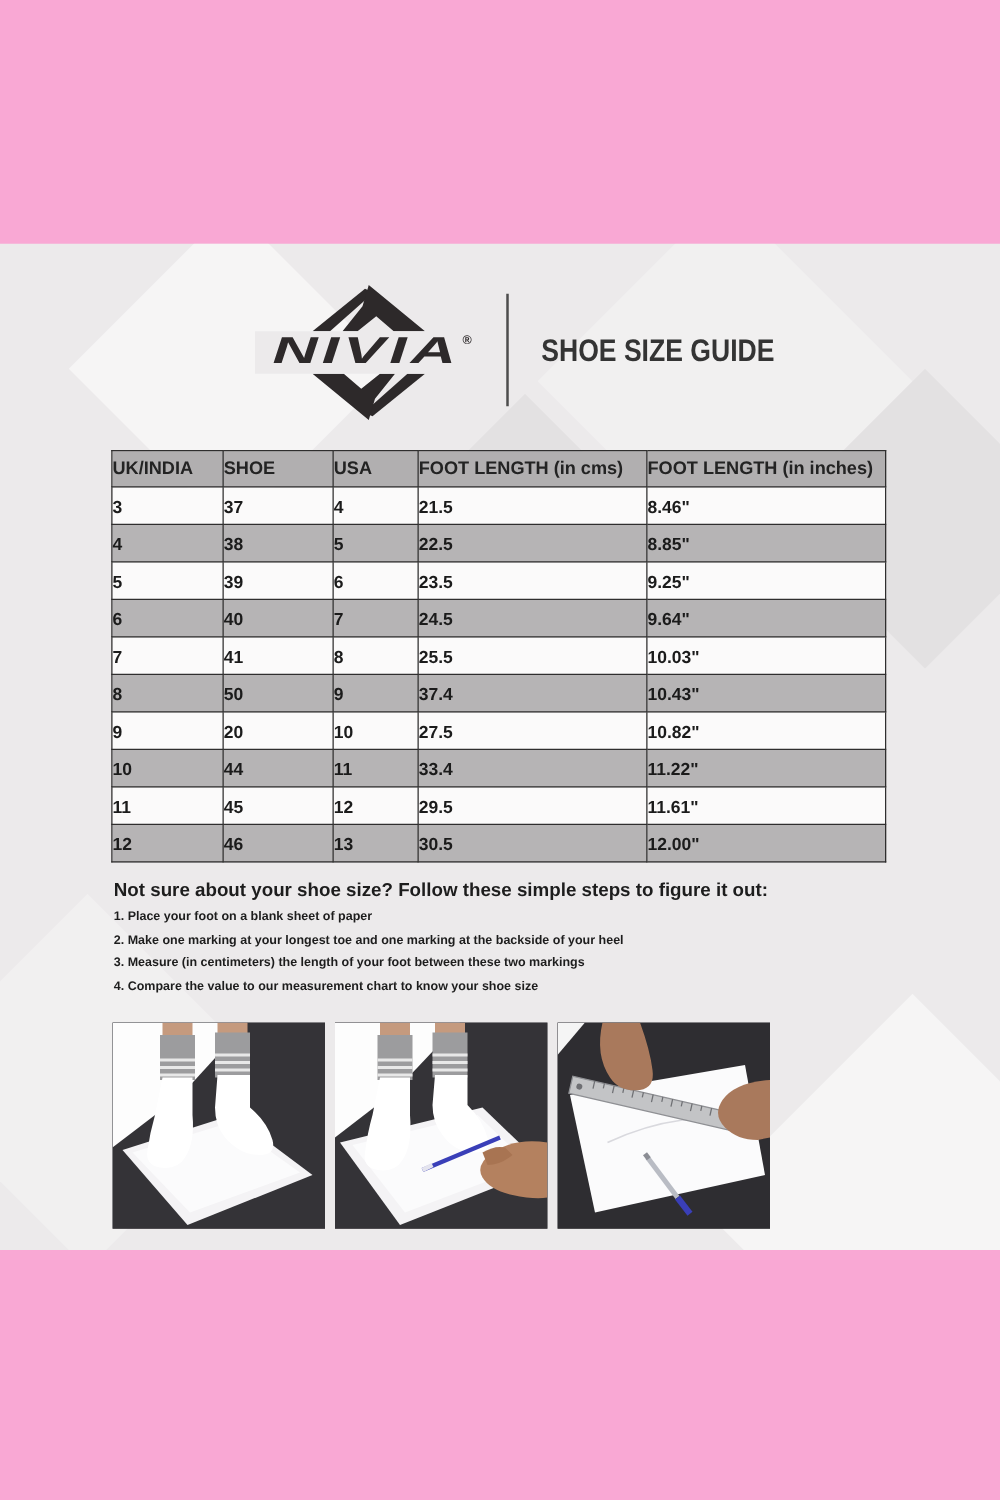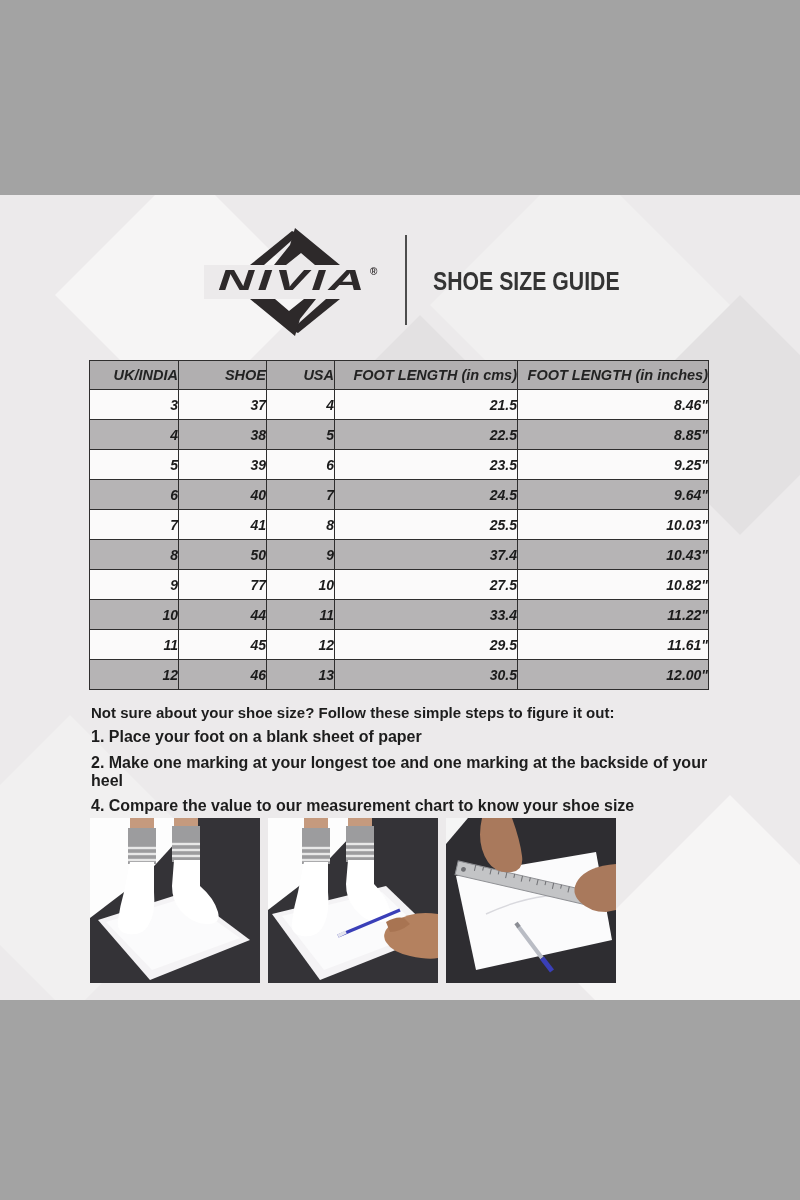--- a/index.html
+++ b/index.html
@@ -1,18 +1,18 @@
 <!DOCTYPE html>
 <html><head>
 <meta charset="utf-8">
 <style>
   html,body{margin:0;padding:0;background:#ffffff;}
   .page{
     position:relative;width:800px;height:1200px;margin:0 auto;overflow:hidden;
-    background:#a3a3a3;font-family:"Liberation Sans","DejaVu Sans",sans-serif;color:#1d1d1d;
+    background:#f9a8d4;font-family:"Liberation Sans","DejaVu Sans",sans-serif;color:#1d1d1d;
   }
   
   .band{position:absolute;left:0;top:195px;width:800px;height:805px;background:#eceaeb;overflow:hidden;}
   .pat{position:absolute;pointer-events:none;}
   .pat.light{background:rgba(255,255,255,0.5);}
   .pat.faint{background:rgba(255,255,255,0.28);}
   .pat.dark{background:rgba(0,0,0,0.035);}
   .d1{left:55px;top:-30px;width:260px;height:260px;clip-path:polygon(50% 0,100% 50%,50% 100%,0 50%);}
   .d2{left:430px;top:-40px;width:300px;height:300px;clip-path:polygon(50% 0,100% 50%,50% 100%,0 50%);}
   .d3{left:250px;top:120px;width:340px;height:340px;clip-path:polygon(50% 0,100% 50%,50% 100%,0 50%);}
@@ -27,33 +27,33 @@
     position:absolute;left:433px;top:267px;font-size:25px;font-weight:bold;color:#343434;
     letter-spacing:0px;transform:scaleX(.85);transform-origin:left top;white-space:nowrap;
   }
 
   
   table.size{
     position:absolute;left:89px;top:360px;width:619px;border-collapse:collapse;
     table-layout:fixed;
   }
   table.size th,table.size td{
-    border:1.6px solid #2f2e2e;text-align:right;vertical-align:middle;
-    font-weight:bold;padding:0;font-style:italic;
+    border:1.6px solid #2f2e2e;text-align:left;vertical-align:middle;
+    font-weight:bold;padding:0;
   }
   table.size th{height:28px;background:#b1afb0;font-size:14.5px;color:#232323;}
   table.size td{height:29px;font-size:14px;color:#1b1b1b;}
   table.size tbody tr:nth-child(odd) td{background:#fbfafa;}
   table.size tbody tr:nth-child(even) td{background:#b6b4b5;}
   .c1{width:89px;} .c2{width:88px;} .c3{width:68px;} .c4{width:183px;} .c5{width:191px;}
 
   
   .instructions{position:absolute;left:91px;top:704px;width:625px;}
   .intro{font-size:15px;font-weight:bold;color:#1d1d1d;margin-bottom:7px;}
-  .step{font-size:16px;font-weight:bold;color:#1d1d1d;margin-bottom:7.5px;}
+  .step{font-size:10px;font-weight:bold;color:#1d1d1d;margin-bottom:7.5px;}
 
   
   .photos{position:absolute;left:90px;top:818px;display:flex;gap:8px;}
   .photo{width:170px;height:165px;background:#333236;position:relative;overflow:hidden;}
   .photo svg{display:block;}
 </style>
 </head>
 <body>
 
 <div class="page">
@@ -137,21 +137,21 @@
         </tr>
         <tr>
           <td>8</td>
           <td>50</td>
           <td>9</td>
           <td>37.4</td>
           <td>10.43"</td>
         </tr>
         <tr>
           <td>9</td>
-          <td>77</td>
+          <td>20</td>
           <td>10</td>
           <td>27.5</td>
           <td>10.82"</td>
         </tr>
         <tr>
           <td>10</td>
           <td>44</td>
           <td>11</td>
           <td>33.4</td>
           <td>11.22"</td>
@@ -171,20 +171,21 @@
           <td>12.00"</td>
         </tr>
       </tbody>
   </table>
 
   <div class="instructions">
     <div class="intro">Not sure about your shoe size? Follow these simple steps to figure it out:</div>
     <div>
         <div class="step">1. Place your foot on a blank sheet of paper</div>
         <div class="step">2. Make one marking at your longest toe and one marking at the backside of your heel</div>
+        <div class="step">3. Measure (in centimeters) the length of your foot between these two markings</div>
         <div class="step">4. Compare the value to our measurement chart to know your shoe size</div>
       </div>
   </div>
 
   <div class="photos">
 
     <div class="photo">
       <svg width="170" height="165" viewBox="0 0 170 165">
         <rect width="170" height="165" fill="#343337"></rect>
         <polygon points="0,0 108,0 55,58 0,100" fill="#fdfdfd"></polygon>

